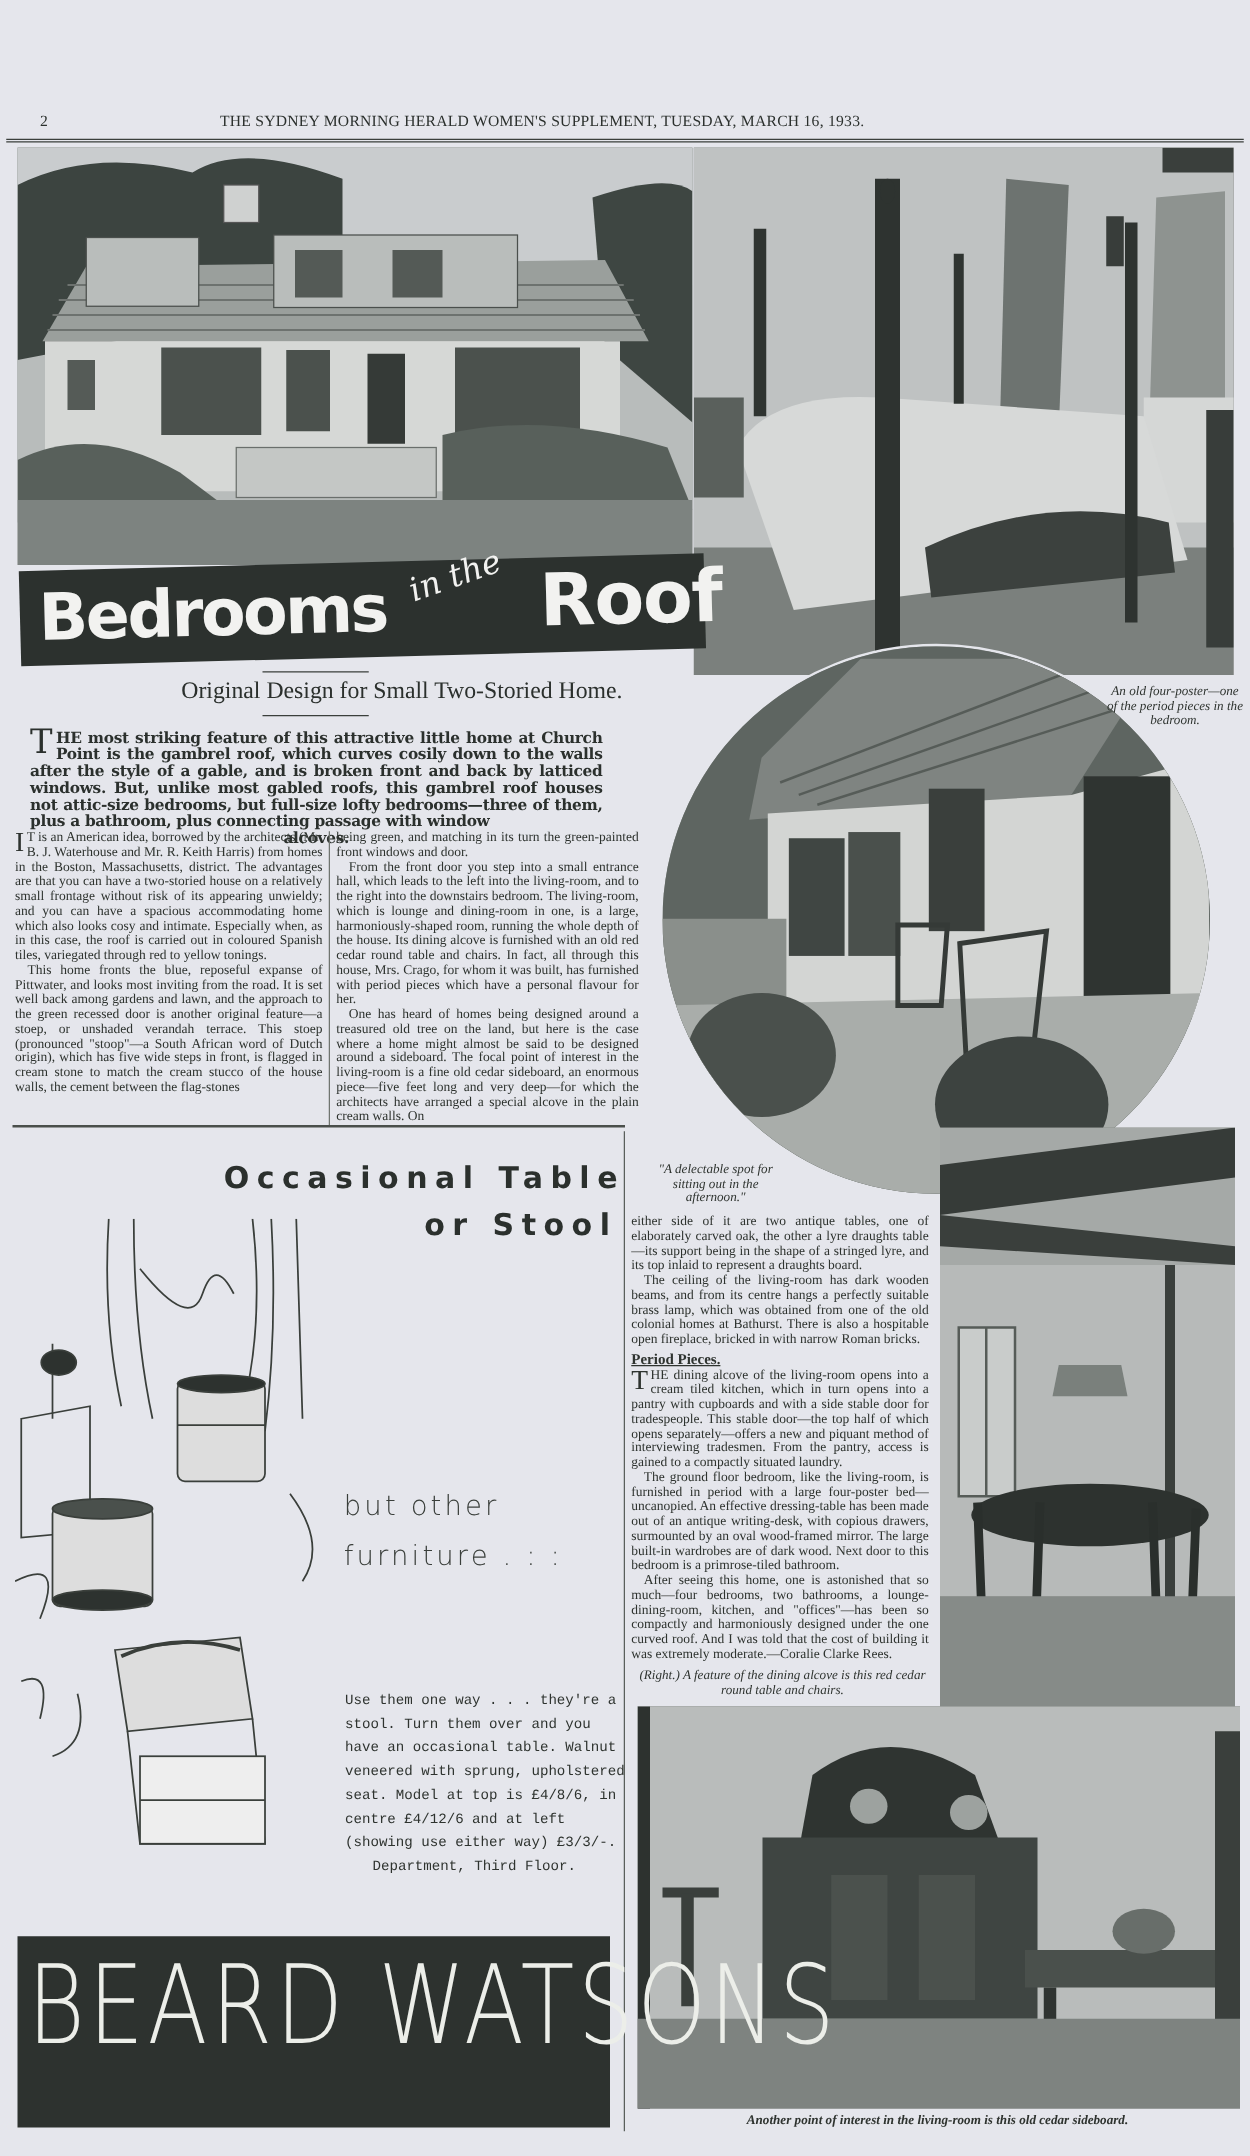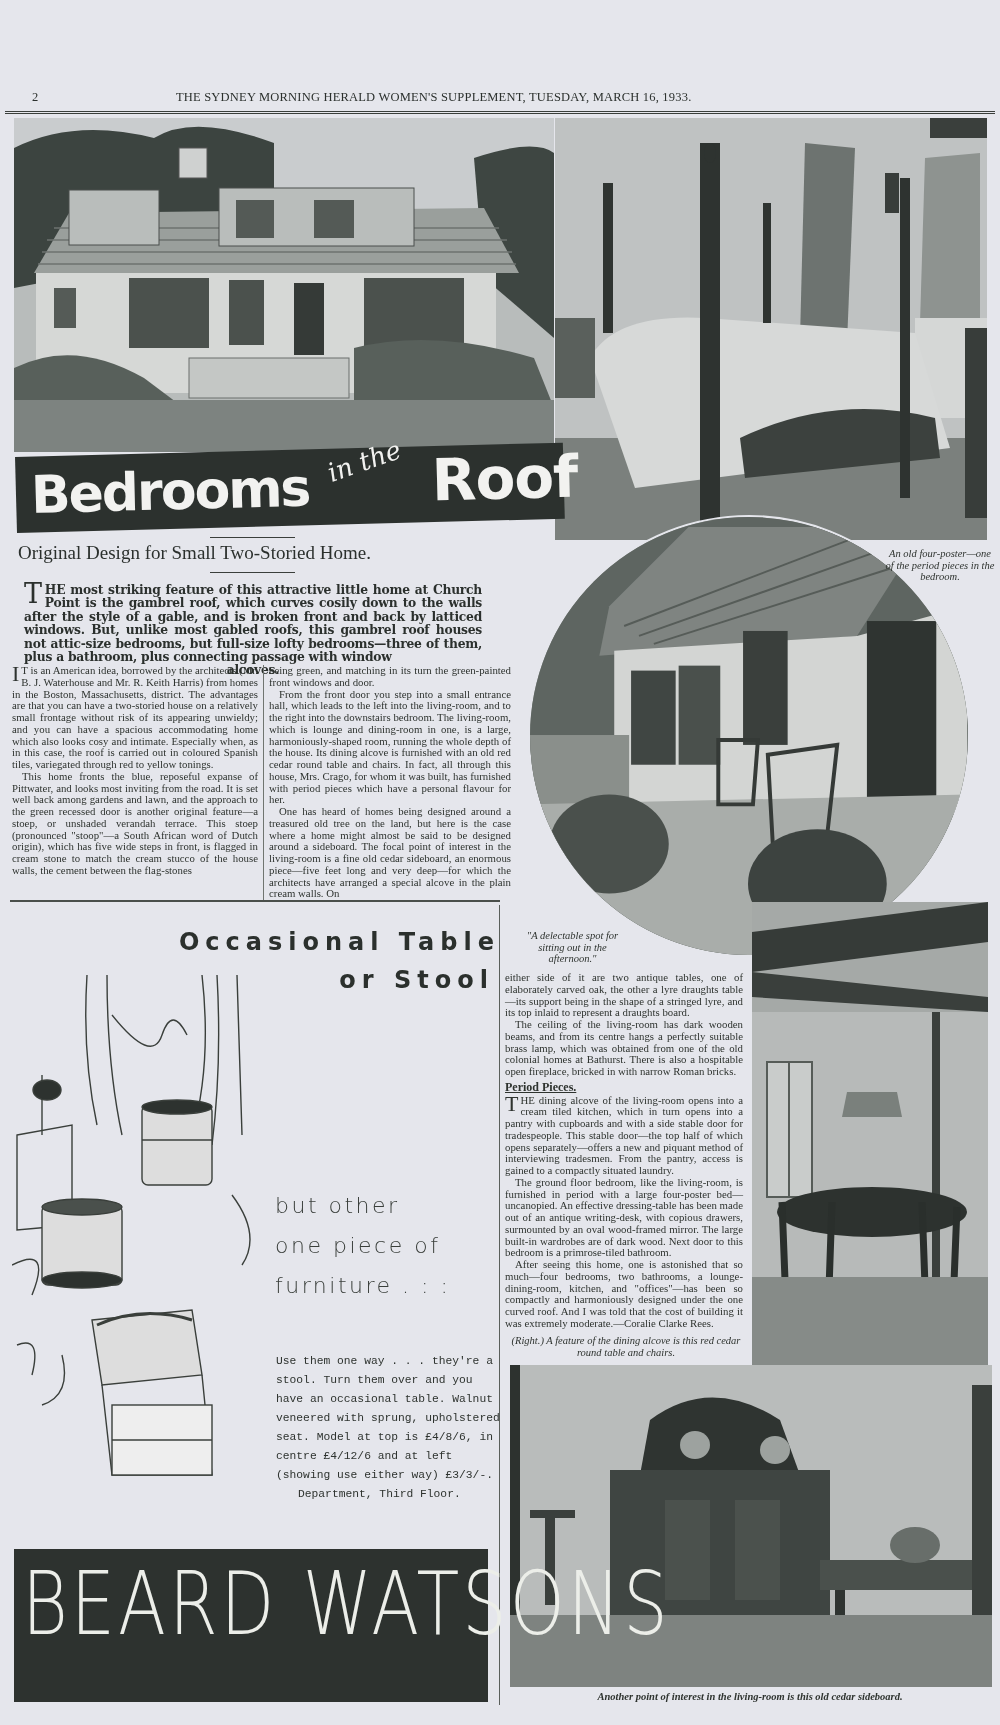--- a/index.html
+++ b/index.html
@@ -25,21 +25,21 @@
 
   
   .banner { left: 17px; top: 457px; width: 548px; height: 76px; background: #2c312e; transform: rotate(-1.5deg); transform-origin: left bottom; }
   .banner-text { left: 28px; top: 449px; width: 540px; height: 84px; color: #f2f2f0; font-family: "DejaVu Sans", sans-serif; font-weight: bold; white-space: nowrap; transform: rotate(-1.5deg); transform-origin: left bottom; }
   .banner-text .b1 { position: absolute; left: 4px; top: 16px; font-size: 52px; letter-spacing: -2px; }
   .banner-text .b2 { position: absolute; left: 300px; top: 6px; font-size: 26px; font-style: italic; font-family: "DejaVu Serif", serif; font-weight: normal; transform: rotate(-18deg); }
   .banner-text .b3 { position: absolute; left: 405px; top: 8px; font-size: 58px; letter-spacing: -1px; }
 
   
   .subrule { height: 1px; background: #3a3f3b; }
-  .subtitle { left: 18px; top: 542px; width: 480px; text-align: left; font-size: 19px; }
+  .subtitle { left: 18px; top: 542px; width: 480px; text-align: right; font-size: 19px; }
 
   
   .intro { left: 24px; top: 583px; width: 458px; font-size: 12.3px; line-height: 13.4px; text-align: justify; font-weight: bold; font-family: "DejaVu Serif", serif; letter-spacing: -0.25px; }
   .intro .drop { float: left; font-size: 27px; line-height: 22px; margin-right: 3px; font-weight: normal; }
   .intro .last { text-align: center; display: block; }
 
   
   .col { font-family: "Liberation Serif", serif; font-size: 10.8px; line-height: 11.75px; text-align: justify; color: #2e332f; }
   .col p { text-indent: 10px; }
   .col p.first { text-indent: 0; }
@@ -258,21 +258,20 @@
     <path d="M85,350 Q130,330 180,345" stroke-width="3"></path>
     <path d="M90,410 L100,500 L200,500 L190,400"></path>
     <rect x="100" y="430" width="100" height="70" fill="#eee"></rect>
     <line x1="100" y1="465" x2="200" y2="465"></line>
     <path d="M5,370 Q30,360 20,400 M50,380 Q60,420 30,430"></path>
   </svg>
 </div>
 
 <div class="abs ad-tag">
   <div>but other</div>
-  <div>one piece of</div>
   <div>furniture . : :</div>
 </div>
 
 <div class="abs ad-body">
   <span>Use them one way . . . they're a stool. Turn them over and you have an occasional table. Walnut veneered with sprung, upholstered seat. Model at top is £4/8/6, in centre £4/12/6 and at left (showing use either way) £3/3/-.</span>
   <span class="dept">Department, Third Floor.</span>
 </div>
 
 <div class="abs ad-logo">
   <div class="name">BEARD WATSONS</div>

